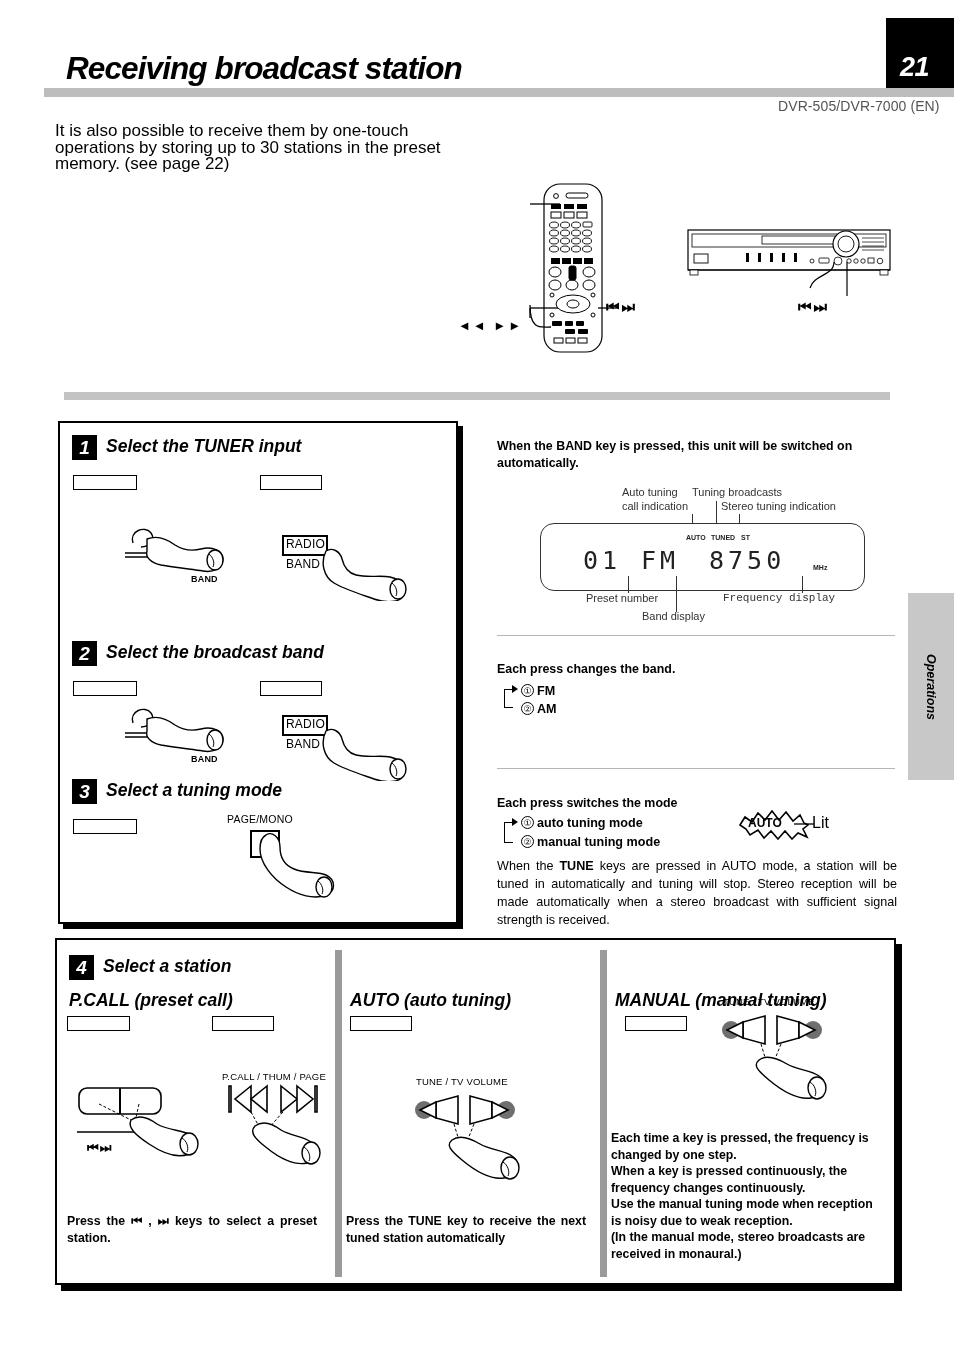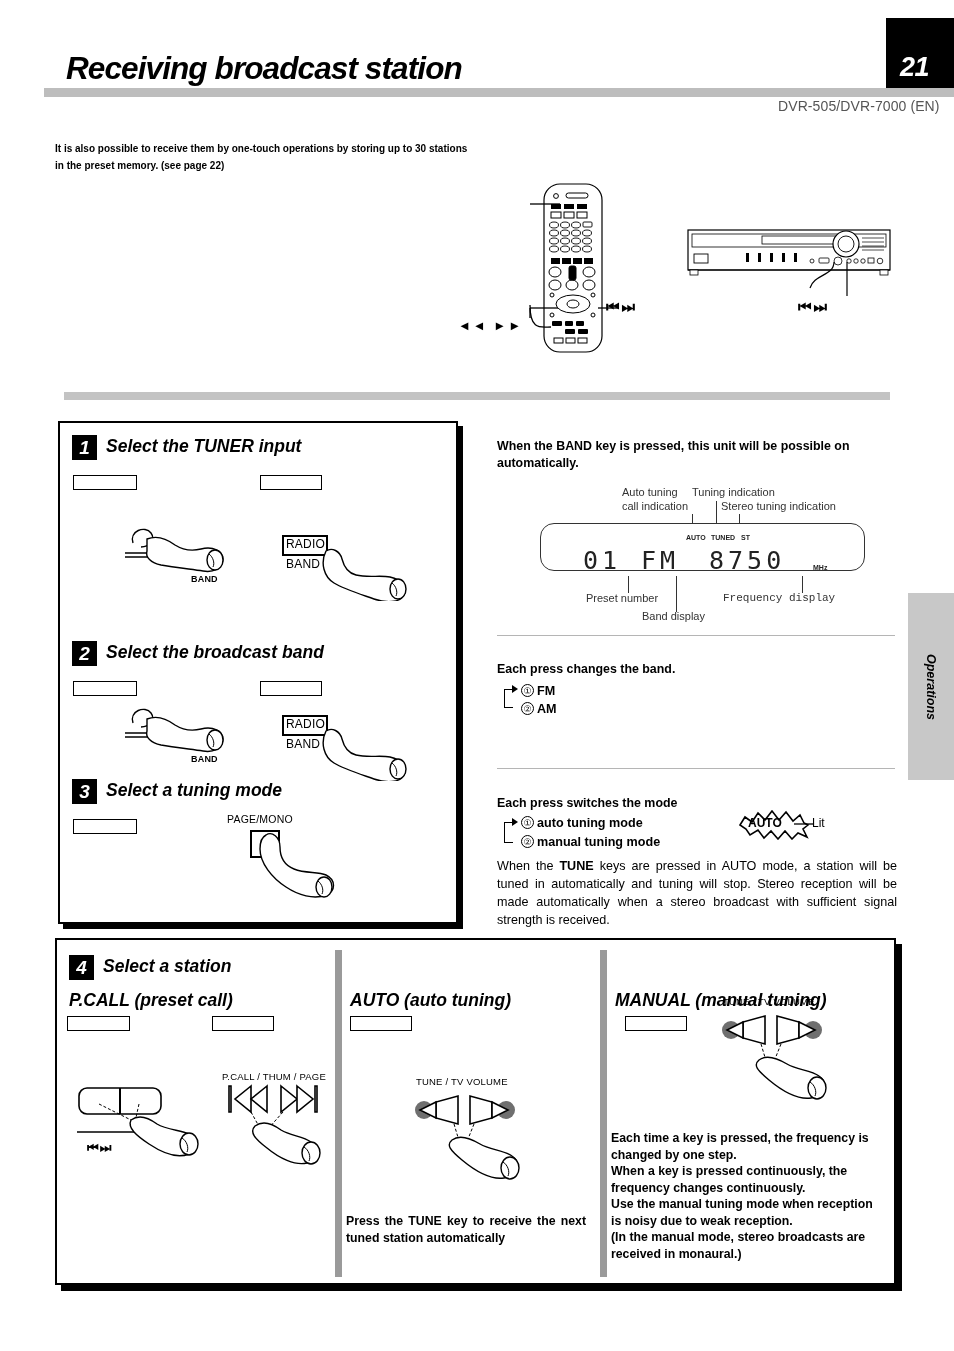--- a/index.html
+++ b/index.html
@@ -29,22 +29,22 @@
   }
   .title-rule {
     position: absolute; left: 44px; top: 88px;
     width: 910px; height: 9px; background: #bdbdbd;
   }
   .model {
     position: absolute; left: 778px; top: 98px;
     font-size: 14px; color: #555; letter-spacing: .1px;
   }
   .intro {
-    position: absolute; left: 55px; top: 141px; width: 420px;
-    font-size: 10px; font-weight: bold; line-height: 16.5px;
+    position: absolute; left: 55px; top: 123px; width: 420px;
+    font-size: 17px; font-weight: normal; line-height: 16.5px;
   }
   .mid-rule {
     position: absolute; left: 64px; top: 392px;
     width: 826px; height: 8px; background: #c3c3c3;
   }
 
   
   .side-tab {
     position: absolute; left: 908px; top: 593px;
     width: 46px; height: 187px; background: #c8c8c8;
@@ -99,21 +99,21 @@
     position: absolute; font-size: 12.4px; font-weight: bold; line-height: 16.5px;
   }
   .rtext {
     position: absolute; font-size: 12.6px; line-height: 18px;
   }
   .cap { position: absolute; font-size: 11px; color:#333; line-height: 14px; }
 
   
   .lcd {
     position: absolute; left: 540px; top: 523px;
-    width: 325px; height: 48px;
+    width: 325px; height: 68px;
     border: 1.6px solid #333; border-radius: 14px; background: #fff;
   }
   .seg {
     position: absolute; font-family: "DejaVu Sans Mono", monospace;
     font-size: 25px; color: #222; letter-spacing: 4px;
   }
   .seg-sm { position: absolute; font-size: 7px; font-weight: bold; color:#222; }
   .leader { position: absolute; background: #333; width: 1px; }
 
   .hr-thin { position: absolute; height: 1px; background: #b5b5b5; }
@@ -357,25 +357,25 @@
 
     <div class="kw" style="left:167px; top:390px; font-size:10.5px;">PAGE/MONO</div>
     <div class="btn-rect" style="left:190px; top:407px; width:30px; height:28px;"></div>
     <svg style="position:absolute; left:192px; top:408px;" width="110" height="70">
       <path d="M14 4 C20 0, 28 6, 28 16 C28 26, 32 34, 42 38 C54 43, 66 40, 74 44 C84 49, 84 60, 74 64 C62 69, 46 64, 34 56 C20 47, 8 32, 8 18 C8 10, 10 6, 14 4 Z" fill="#fff" stroke="#000" stroke-width="1.4"></path>
       <ellipse cx="72" cy="56" rx="8" ry="10" fill="#fff" stroke="#000" stroke-width="1.4"></ellipse>
       <path d="M66 50 C70 53, 72 59, 70 63" stroke="#000" stroke-width="1" fill="none"></path>
     </svg>
   </div>
 
-  <div class="rtext-bold" style="left:497px; top:438px; width:400px;">When the BAND key is pressed, this unit will be possible on automatically.</div>
+  <div class="rtext-bold" style="left:497px; top:438px; width:400px;">When the BAND key is pressed, this unit will be switched on automatically.</div>
 
   <div class="cap" style="left:622px; top:485px;">Auto tuning</div>
   <div class="cap" style="left:622px; top:499px;">call indication</div>
-  <div class="cap" style="left:692px; top:485px;">Tuning indication</div>
+  <div class="cap" style="left:692px; top:485px;">Tuning broadcasts</div>
   <div class="cap" style="left:721px; top:499px;">Stereo tuning indication</div>
   <div class="leader" style="left:692px; top:514px; height:16px;"></div>
   <div class="leader" style="left:716px; top:501px; height:29px;"></div>
   <div class="leader" style="left:739px; top:514px; height:16px;"></div>
 
   <div class="lcd">
     <div class="seg-sm" style="left:145px; top:10px;">AUTO</div>
     <div class="seg-sm" style="left:170px; top:10px;">TUNED</div>
     <div class="seg-sm" style="left:200px; top:10px;">ST</div>
     <div class="seg" style="left:42px; top:22px;">01</div>
@@ -415,21 +415,21 @@
     <span class="circnum">②</span><span>manual tuning mode</span>
   </div>
 
   <svg style="position:absolute; left:738px; top:810px;" width="72" height="30">
     <polygon points="2,15 7,7 14,12 20,3 27,10 34,1 41,10 48,2 55,11 62,5 66,13 70,15 65,19 69,27 60,23 54,29 47,21 40,29 33,21 26,28 20,20 12,25 8,19" fill="#fff" stroke="#000" stroke-width="1.6"></polygon>
   </svg>
   <div style="position:absolute; left:748px; top:816px; font-size:12px; font-weight:bold;">AUTO</div>
   <svg style="position:absolute; left:794px; top:818px;" width="22" height="12">
     <line x1="0" y1="6" x2="20" y2="6" stroke="#000" stroke-width="1.3"></line>
   </svg>
-  <div class="cap" style="left:812px; top:816px; font-size:12px; color:#000;">Lit</div>
+  <div class="cap" style="left:812px; top:816px; font-size:16px; color:#000;">Lit</div>
 
   <div class="rtext" style="left:497px; top:857px; width:400px; text-align:justify;">
     <span>When the </span><span style="font-weight:bold;">TUNE</span><span> keys are pressed in AUTO mode, a station will be tuned in automatically and tuning will stop. Stereo reception will be made automatically when a stereo broadcast with sufficient signal strength is received.</span>
   </div>
 
   <div class="bottom-box">
 
     <div class="vdiv" style="left:278px;"></div>
     <div class="vdiv" style="left:543px;"></div>
 
@@ -464,20 +464,21 @@
         <polygon points="72,2 88,15 72,28"></polygon>
         <polygon points="90,2 90,28 92,28 92,2"></polygon>
       </g>
       <path d="M26 28 L36 46" stroke="#000" stroke-width="1" stroke-dasharray="3 2"></path>
       <path d="M58 28 L42 46" stroke="#000" stroke-width="1" stroke-dasharray="3 2"></path>
       <path d="M30 42 C38 36, 48 40, 56 46 C66 52, 78 52, 86 58 C96 64, 94 76, 82 79 C70 82, 54 74, 42 64 C30 55, 24 48, 30 42 Z" fill="#fff" stroke="#000" stroke-width="1.4"></path>
       <ellipse cx="86" cy="69" rx="9" ry="11" fill="#fff" stroke="#000" stroke-width="1.4"></ellipse>
       <path d="M79 63 C84 66, 86 73, 84 77" stroke="#000" stroke-width="1" fill="none"></path>
     </svg>
 
+    <div class="body-bold" style="left:10px; top:273px; width:250px; text-align:justify;">Press the ⏮ , ⏭ keys to select a preset station.</div>
 
     <div class="col-head" style="left:293px; top:50px;">AUTO (auto tuning)</div>
     <div class="lbl-box" style="left:293px; top:76px; width:62px;"></div>
 
     <div class="kw" style="left:359px; top:136px; font-size:9.5px;">TUNE / TV VOLUME</div>
     <svg style="position:absolute; left:355px; top:150px;" width="130" height="96">
       <circle cx="12" cy="20" r="9" fill="#6f6f6f"></circle>
       <circle cx="94" cy="20" r="9" fill="#6f6f6f"></circle>
       <polygon points="46,6 46,34 24,28 24,12" fill="#fff" stroke="#000" stroke-width="1.6"></polygon>
       <polygon points="24,12 8,20 24,28" fill="#fff" stroke="#000" stroke-width="1.6"></polygon>

